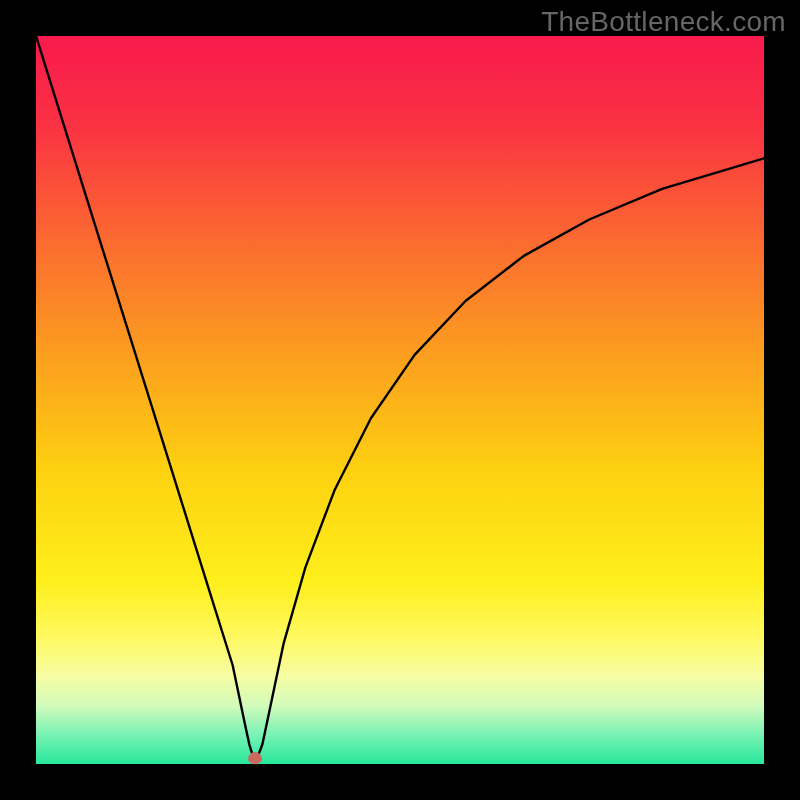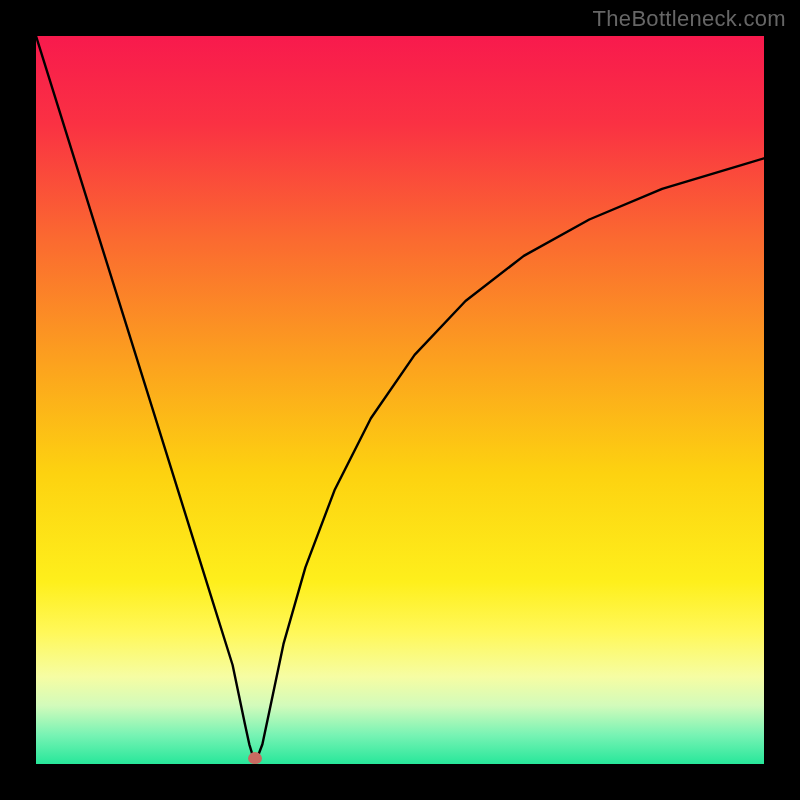--- a/index.html
+++ b/index.html
@@ -23,21 +23,21 @@
     top: 36px;
     width: 728px;
     height: 728px;
     
   }
   .watermark {
     position: absolute;
     top: 6px;
     right: 14px;
     color: #666;
-    font-size: 22px;
+    font-size: 28px;
     font-weight: 500;
     letter-spacing: 0.3px;
   }
   .svg-curve {
     position: absolute;
     left: 0;
     top: 0;
     width: 728px;
     height: 728px;
   }

